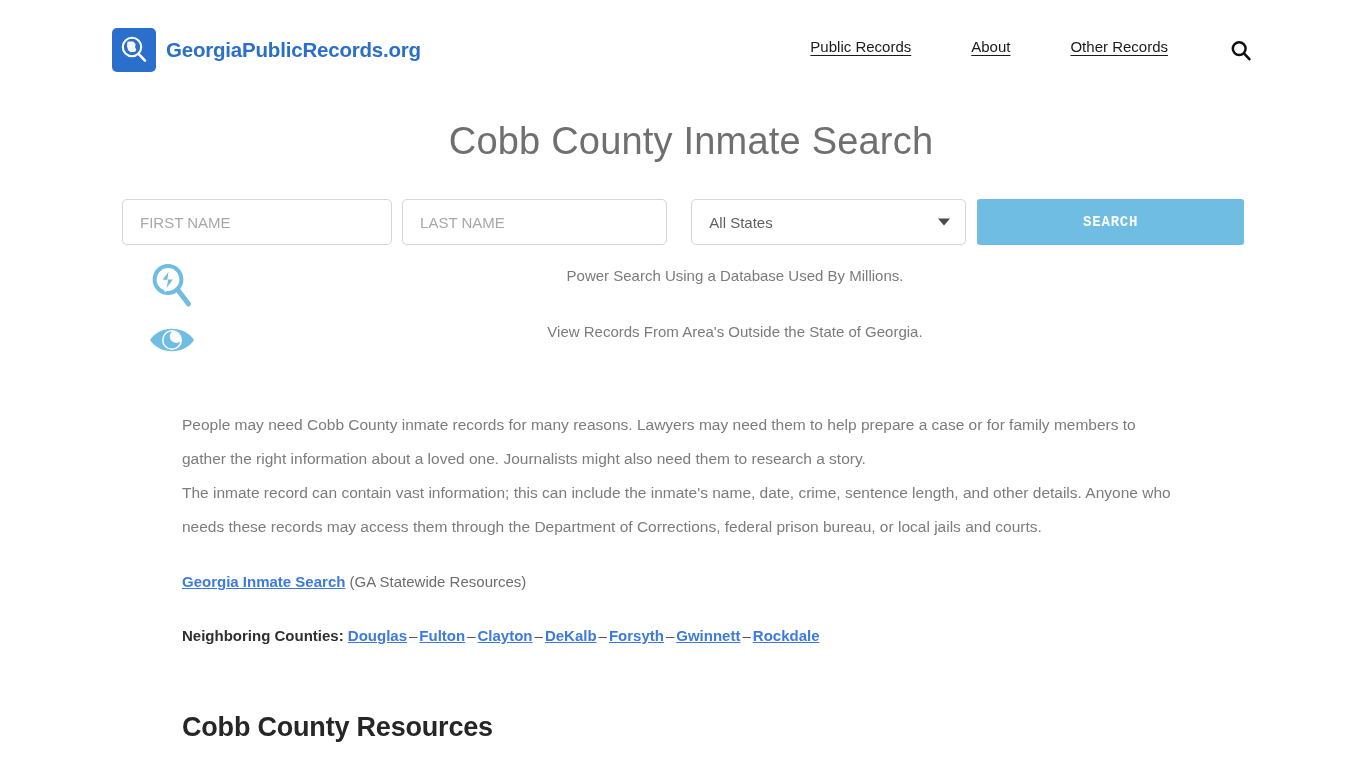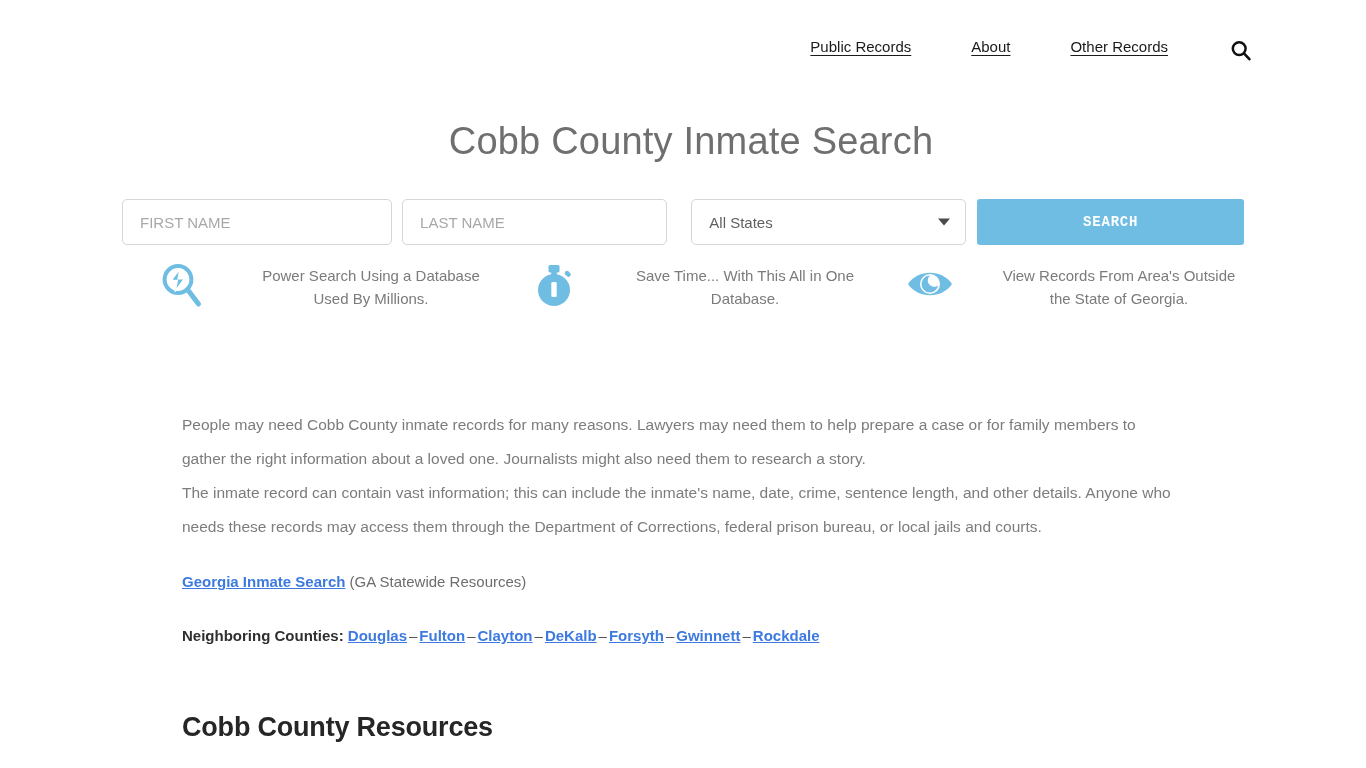--- a/index.html
+++ b/index.html
@@ -167,23 +167,24 @@
     font-weight: bold;
     letter-spacing: 0.8px;
     cursor: pointer;
     font-family: Liberation Mono, monospace;
   }
 
   
   .features {
     position: absolute;
     top: 255px;
-    left: 122px;
+    left: 112px;
     width: 1122px;
     display: flex;
+    flex-direction: column;
   }
   .feature {
     flex: 1;
     display: flex;
     align-items: flex-start;
     gap: 4px;
   }
   .feature-icon {
     width: 120px;
     flex: 0 0 120px;
@@ -241,20 +242,32 @@
     letter-spacing: -0.2px;
   }
 </style>
 </head>
 <body>
 
 <div class="page">
 
   <div class="site-header">
 
+    <a class="brand" href="#">
+      <span class="brand-mark">
+        <svg width="34" height="34" viewBox="0 0 34 34" aria-hidden="true">
+          <g fill="none" stroke="#ffffff" stroke-width="2.1">
+            <circle cx="15" cy="14" r="9.2"></circle>
+            <line x1="21.6" y1="20.8" x2="28" y2="27.6" stroke-linecap="round" stroke-width="2.6"></line>
+          </g>
+          <path d="M10.6 8.4 h5.6 l2.4 2.5 l-0.5 3.6 l1.2 1.9 l-1.0 2.4 l-4.6 0.5 l-2.6 -2.0 l-1.2 -4.6 z" fill="#ffffff" opacity="0.95"></path>
+        </svg>
+      </span>
+      <span class="brand-text">GeorgiaPublicRecords.org</span>
+    </a>
 
     <nav class="main-nav">
       <a class="nav-link" href="#">Public Records</a>
       <a class="nav-link" href="#">About</a>
       <a class="nav-link" href="#">Other Records</a>
       <button class="nav-search-btn" aria-label="Search">
         <svg width="24" height="24" viewBox="0 0 24 24" aria-hidden="true">
           <circle cx="10.2" cy="9.6" r="6.4" fill="none" stroke="#111111" stroke-width="2.5"></circle>
           <line x1="15.2" y1="14.6" x2="20.4" y2="20.2" stroke="#111111" stroke-width="2.6" stroke-linecap="round"></line>
         </svg>
@@ -282,32 +295,20 @@
       <div class="feature-icon">
         <svg width="46" height="50" viewBox="0 0 46 50" aria-hidden="true">
           <circle cx="19" cy="18.5" r="13.4" fill="none" stroke="#6fbde3" stroke-width="4"></circle>
           <line x1="28.5" y1="28.5" x2="39.5" y2="43" stroke="#6fbde3" stroke-width="5" stroke-linecap="round"></line>
           <path d="M21 7.5 L12 19.5 h6.2 L16 30.5 L25.5 17.6 h-6.3 z" fill="#6fbde3" stroke="#ffffff" stroke-width="1.6"></path>
         </svg>
       </div>
       <div class="feature-text">Power Search Using a Database Used By Millions.</div>
     </div>
 
-    <div class="feature">
-      <div class="feature-icon">
-        <svg width="46" height="50" viewBox="0 0 46 50" aria-hidden="true">
-          <circle cx="21" cy="29" r="16" fill="#6fbde3"></circle>
-          <rect x="15.5" y="4" width="11" height="7.5" rx="1.6" fill="#6fbde3"></rect>
-          <rect x="18.2" y="10" width="5.6" height="5" fill="#6fbde3"></rect>
-          <rect x="31.5" y="10.5" width="6.5" height="4.6" rx="2.1" fill="#6fbde3" transform="rotate(42 34.7 12.8)"></rect>
-          <rect x="18.3" y="21" width="5.4" height="15" rx="1.3" fill="#ffffff"></rect>
-        </svg>
-      </div>
-      <div class="feature-text">Save Time... With This All in One Database.</div>
-    </div>
 
     <div class="feature">
       <div class="feature-icon">
         <svg width="52" height="46" viewBox="0 0 52 46" aria-hidden="true">
           <path d="M4 23 C14 8, 38 8, 48 23 C38 38, 14 38, 4 23 Z" fill="#6fbde3"></path>
           <circle cx="26" cy="23" r="10" fill="#ffffff"></circle>
           <path d="M26 14.6 a8.4 8.4 0 1 0 8.2 9.8 a6 6 0 1 1 -8.2 -9.8 z" fill="#6fbde3"></path>
         </svg>
       </div>
       <div class="feature-text">View Records From Area's Outside the State of Georgia.</div>

